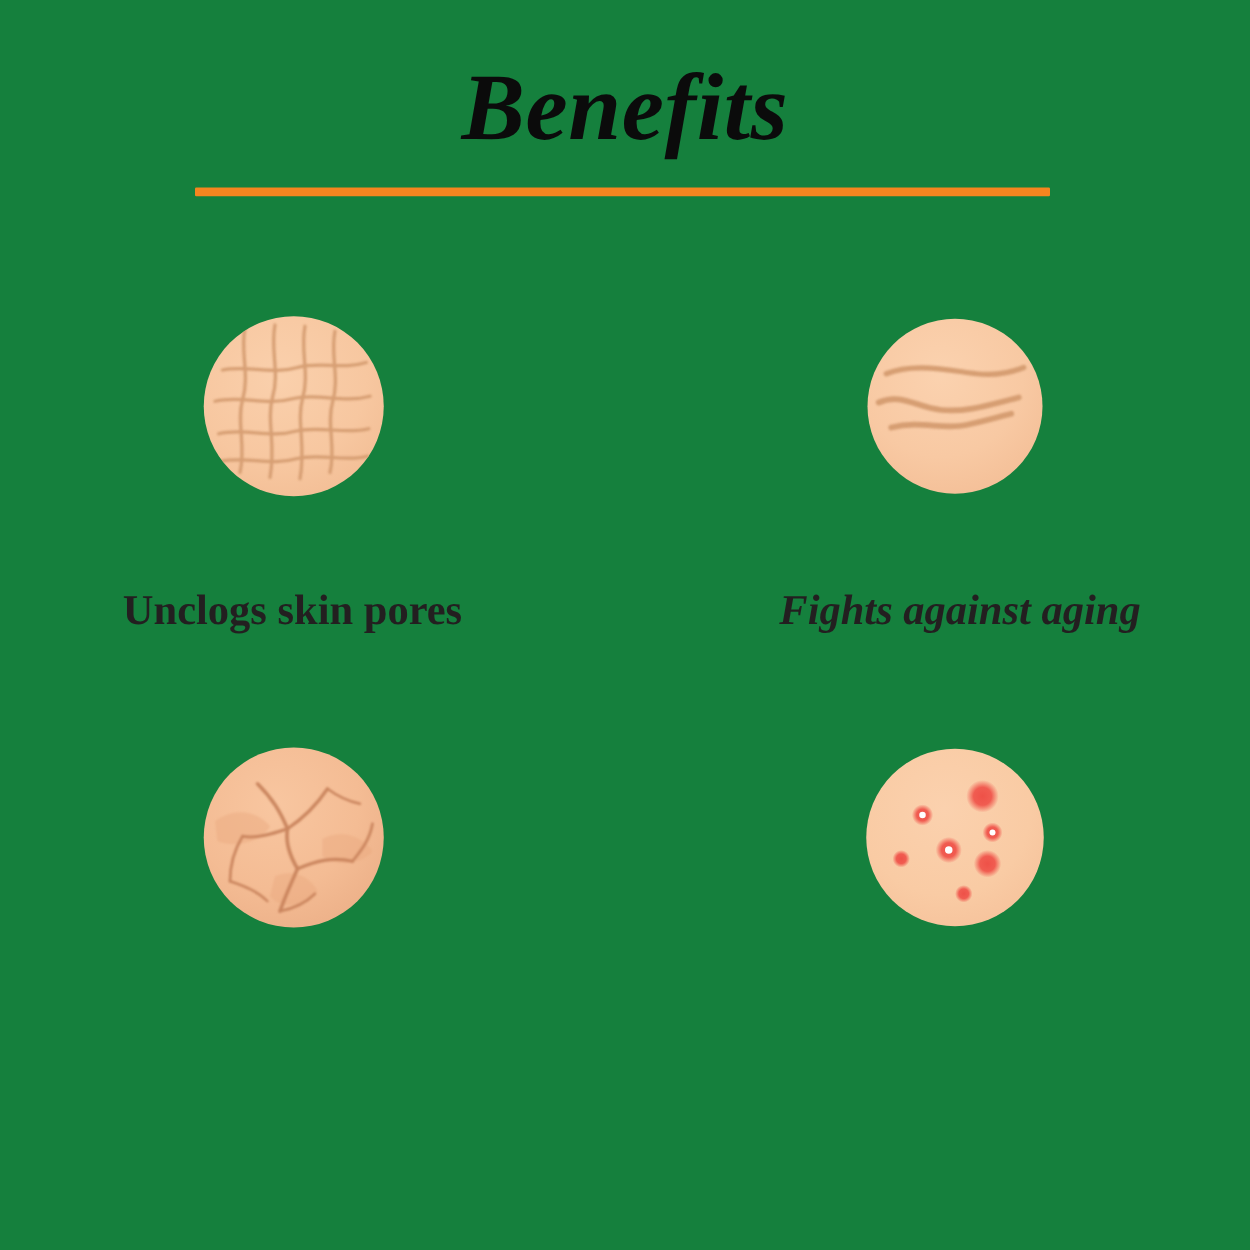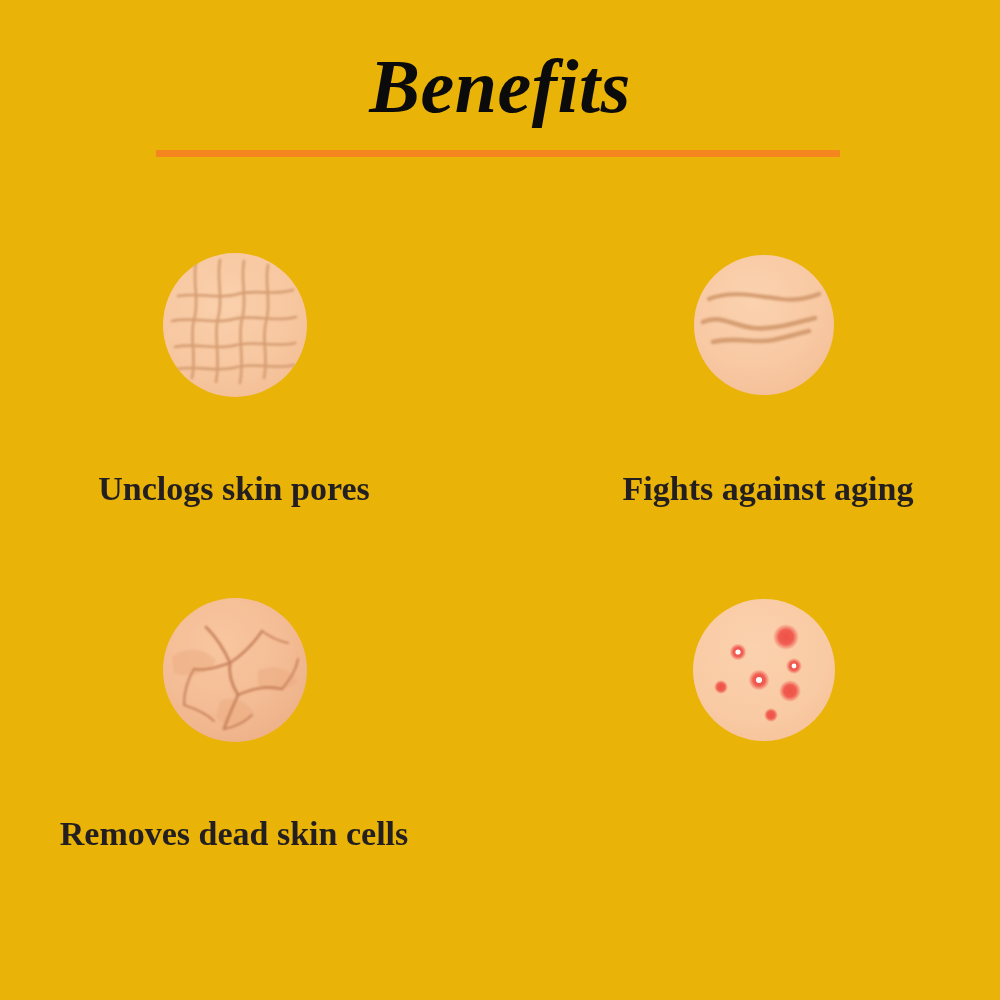--- a/index.html
+++ b/index.html
@@ -8,21 +8,21 @@
     padding: 0;
     background: #ffffff;
   }
   body {
     font-family: "Liberation Serif", "DejaVu Serif", serif;
   }
   #page {
     position: relative;
     width: 1000px;
     height: 1000px;
-    background: #eab308;
+    background: #15803d;
     overflow: hidden;
   }
 
   
   #header {
     position: absolute;
     left: 0;
     top: 0;
     width: 1000px;
     height: 170px;
@@ -79,21 +79,21 @@
     top: 268px;
     width: 440px;
     text-align: center;
     font-family: "Liberation Serif", "DejaVu Serif", serif;
     font-size: 34px;
     font-weight: bold;
     color: #231f20;
     line-height: 1.25;
   }
   .benefit-cell.col-left  .benefit-label { left: 14px; }
-  .benefit-cell.col-right .benefit-label { left: 48px; }
+  .benefit-cell.col-right .benefit-label { left: 48px; font-style: italic; }
 
   svg.skin-icon {
     display: block;
     width: 146px;
     height: 146px;
     overflow: visible;
   }
 </style>
 </head>
 <body>
@@ -199,21 +199,20 @@
               <path d="M76 98 C70 112, 66 120, 62 132" stroke-width="2.8"></path>
               <path d="M32 72 C26 82, 22 94, 22 108" stroke-width="2.2"></path>
               <path d="M120 92 C128 82, 134 74, 136 62" stroke-width="2.2"></path>
               <path d="M100 34 C108 40, 116 44, 126 46" stroke-width="1.9"></path>
               <path d="M62 132 C72 130, 82 126, 90 118" stroke-width="2.1"></path>
               <path d="M22 108 C34 112, 44 116, 52 124" stroke-width="1.9"></path>
             </g>
           </g>
         </svg>
       </div>
-      <div class="benefit-label">Removes dead skin cells</div>
     </div>
 
     <div class="benefit-cell col-right">
       <div class="icon-wrap">
         <svg class="skin-icon" viewBox="0 0 146 146" xmlns="http://www.w3.org/2000/svg">
           <defs>
             <radialGradient id="sk4" cx="44%" cy="34%" r="78%">
               <stop offset="0%" stop-color="#FBD1AE"></stop>
               <stop offset="62%" stop-color="#F9CBA4"></stop>
               <stop offset="100%" stop-color="#F5C099"></stop>

